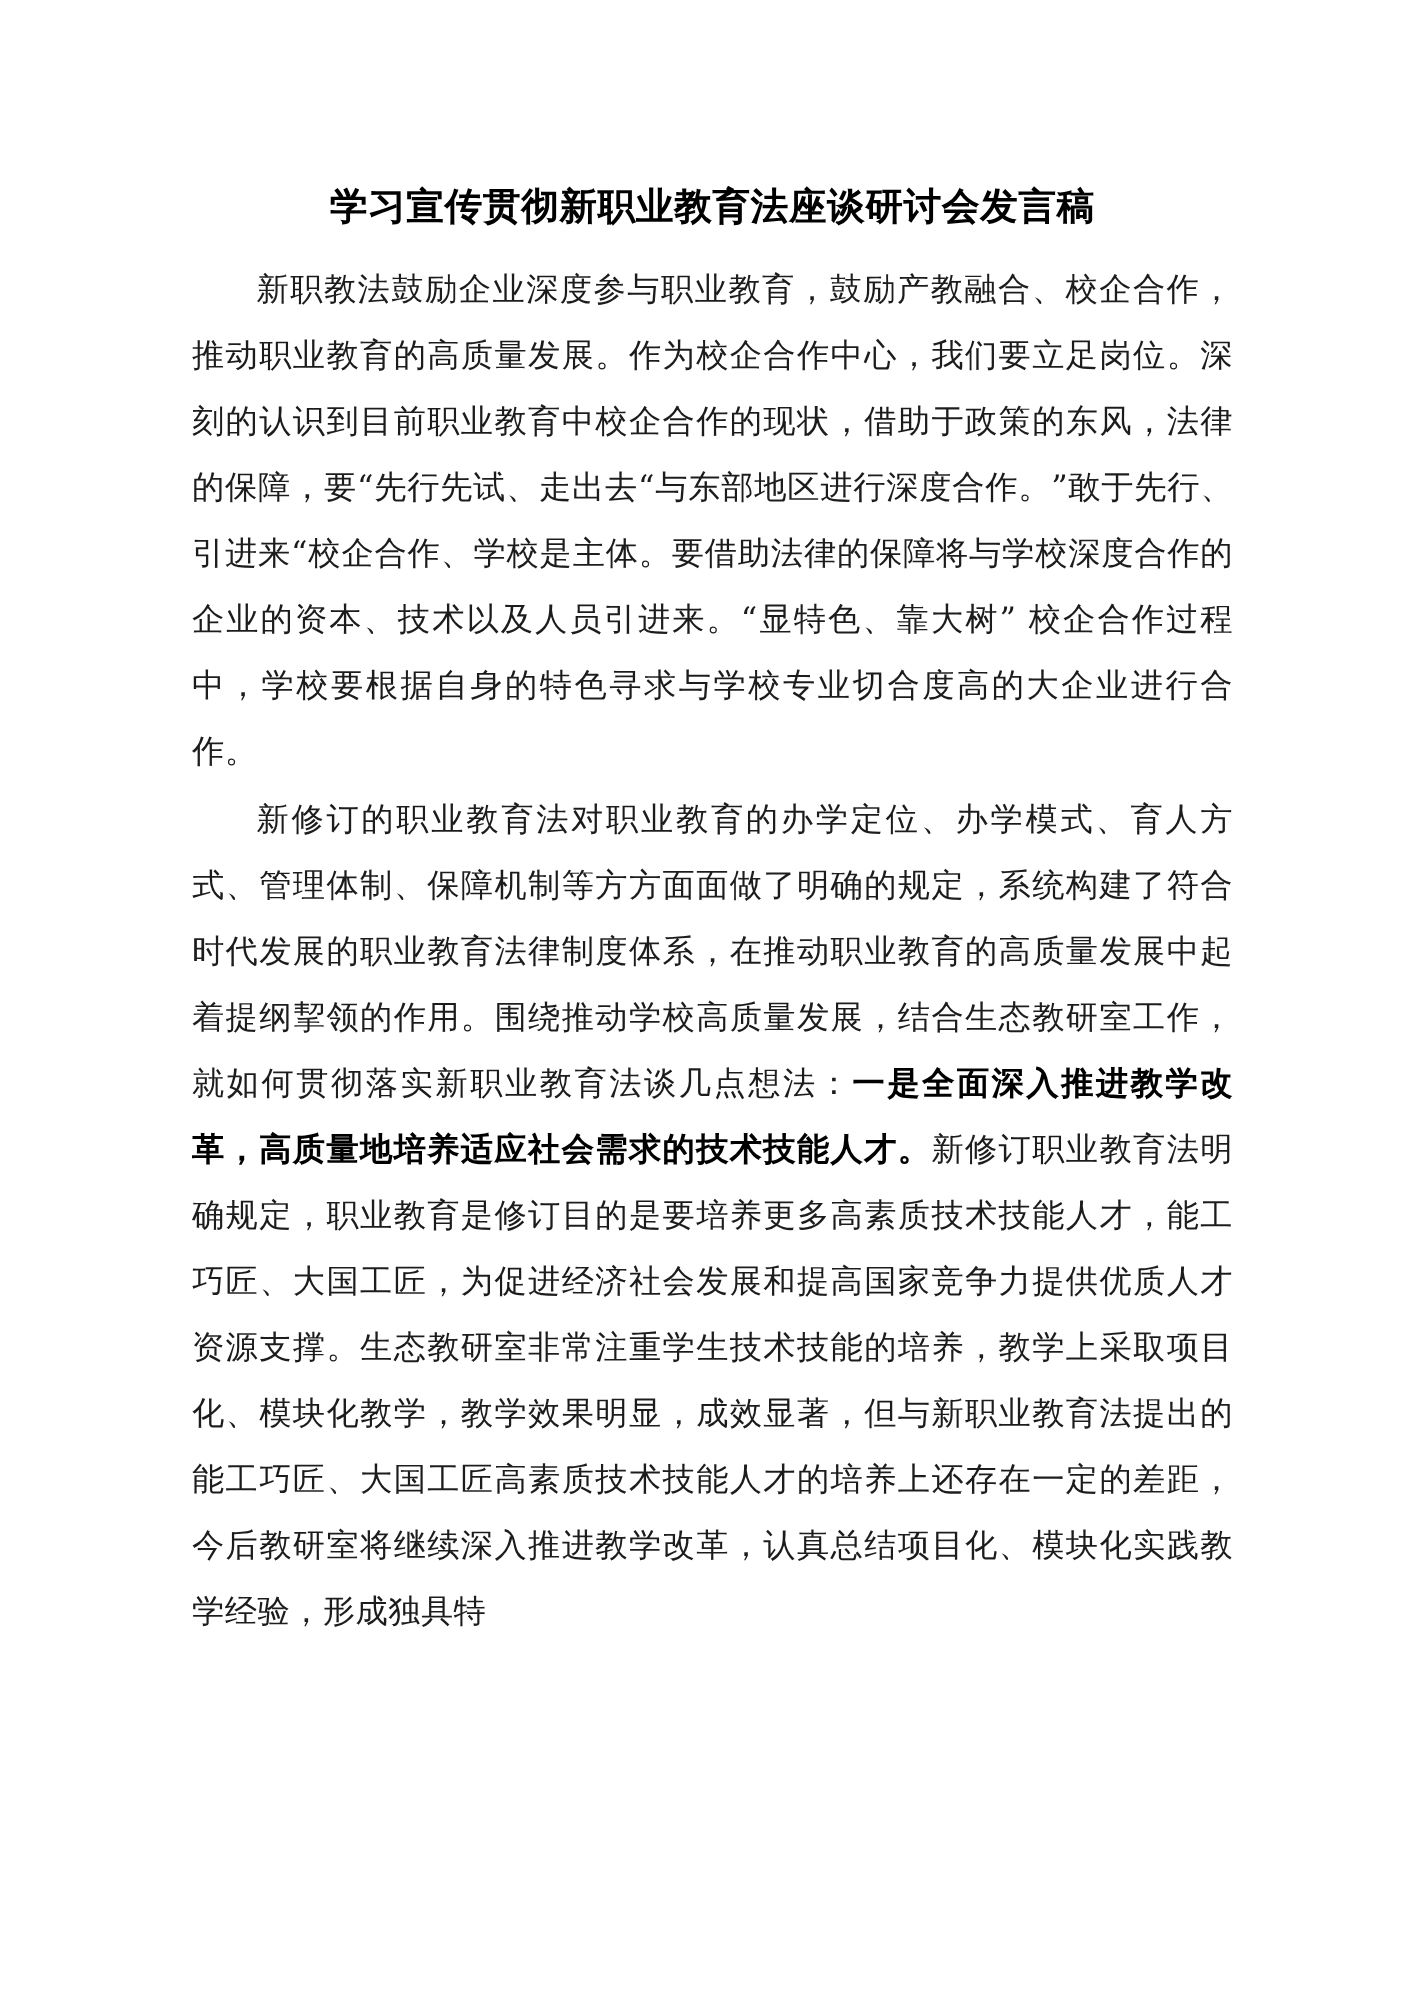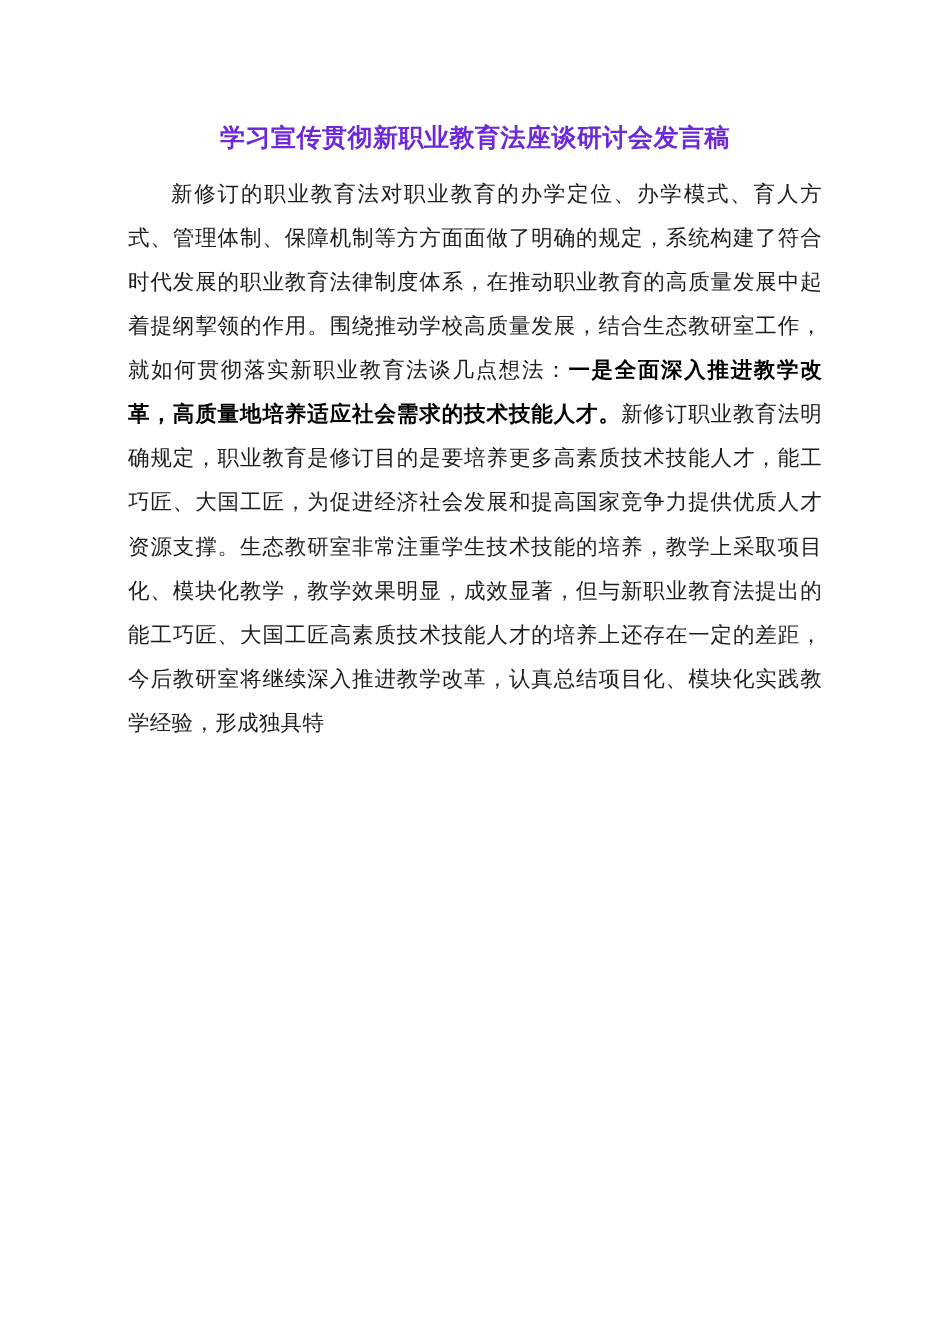--- a/index.html
+++ b/index.html
@@ -22,21 +22,21 @@
     padding: 118px 128px 0 128px;
     background: #ffffff;
   }
   .doc-title {
     text-align: center;
     font-size: 25px;
     font-weight: bold;
     letter-spacing: 0.5px;
     margin: 0 0 14px 0;
     line-height: 1.6;
-    color: #6d28d9;
+    color: #000000;
   }
   .para {
     font-size: 21.5px;
     line-height: 2.05;
     text-align: justify;
     text-align-last: left;
     text-justify: inter-ideograph;
     margin: 0;
     letter-spacing: 0.3px;
     color: #1c1c1c;
@@ -52,16 +52,19 @@
     color: #000000;
   }
 </style>
 </head>
 <body>
 
 <div class="page">
   <h1 class="doc-title">学习宣传贯彻新职业教育法座谈研讨会发言稿</h1>
   <div>
     <p class="para indent">
+      <span>新职教法鼓励企业深度参与职业教育，鼓励产教融合、校企合作，推动职业教育的高质量发展。作为校企合作中心，我们要立足岗位。深刻的认识到目前职业教育中校企合作的现状，借助于政策的东风，法律的保障，要“先行先试、走出去“与东部地区进行深度合作。”敢于先行、引进来“校企合作、学校是主体。要借助法律的保障将与学校深度合作的企业的资本、技术以及人员引进来。“显特色、靠大树” 校企合作过程中，学校要根据自身的特色寻求与学校专业切合度高的大企业进行合作。</span>
+    </p>
+    <p class="para indent">
       <span>新修订的职业教育法对职业教育的办学定位、办学模式、育人方式、管理体制、保障机制等方方面面做了明确的规定，系统构建了符合时代发展的职业教育法律制度体系，在推动职业教育的高质量发展中起着提纲挈领的作用。围绕推动学校高质量发展，结合生态教研室工作，就如何贯彻落实新职业教育法谈几点想法：</span><span class="bold-run">一是全面深入推进教学改革，高质量地培养适应社会需求的技术技能人才。</span><span>新修订职业教育法明确规定，职业教育是修订目的是要培养更多高素质技术技能人才，能工巧匠、大国工匠，为促进经济社会发展和提高国家竞争力提供优质人才资源支撑。生态教研室非常注重学生技术技能的培养，教学上采取项目化、模块化教学，教学效果明显，成效显著，但与新职业教育法提出的能工巧匠、大国工匠高素质技术技能人才的培养上还存在一定的差距，今后教研室将继续深入推进教学改革，认真总结项目化、模块化实践教学经验，形成独具特</span>
     </p>
   </div>
 </div>
 
 </body></html>

